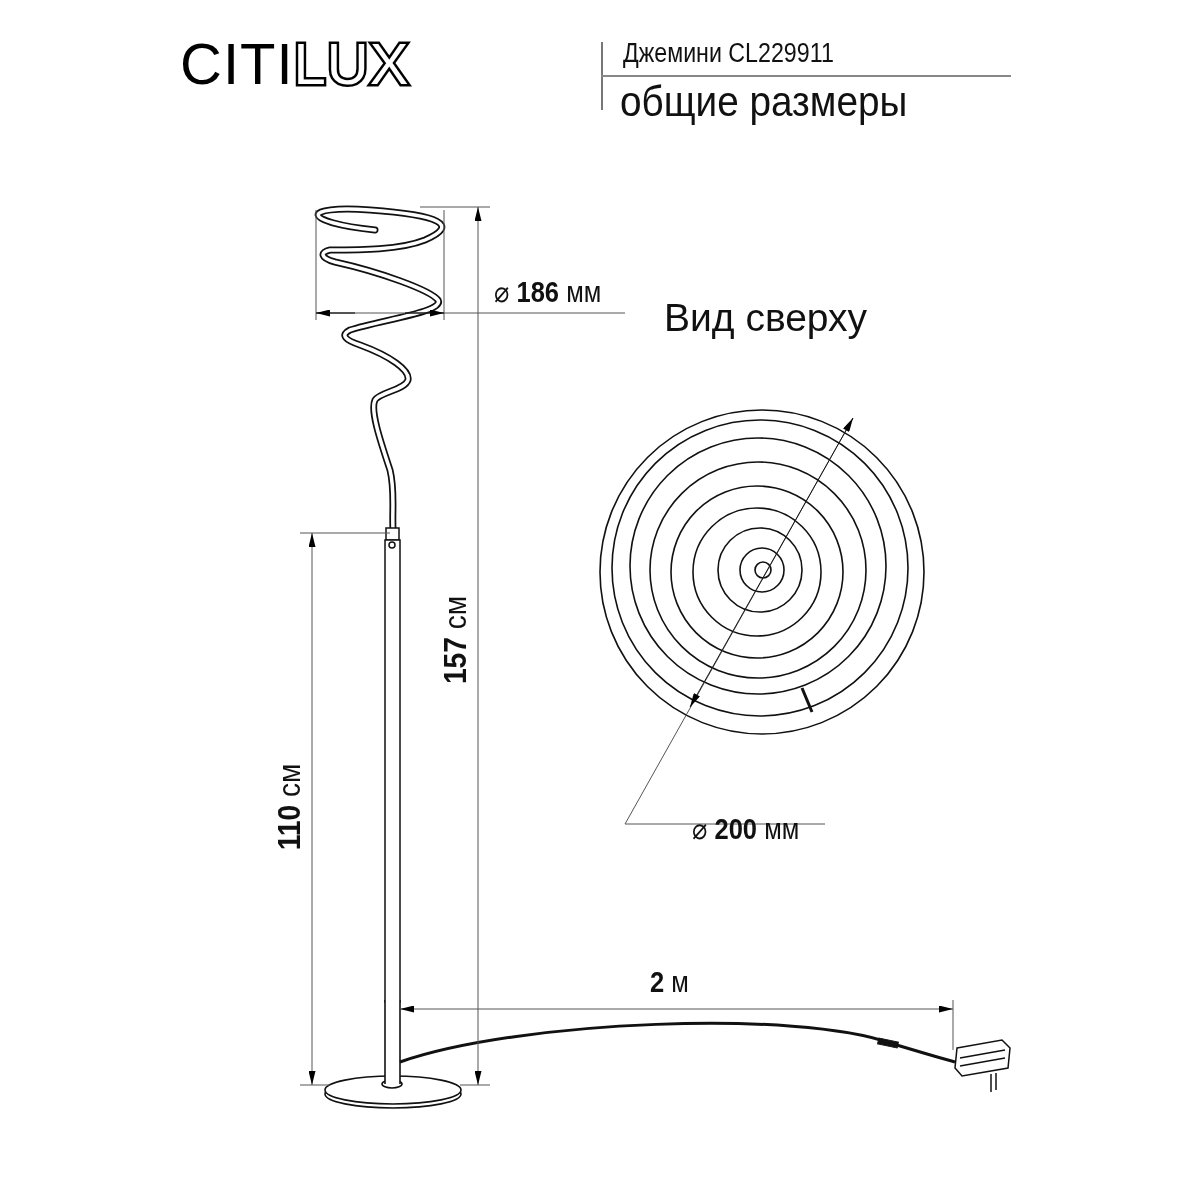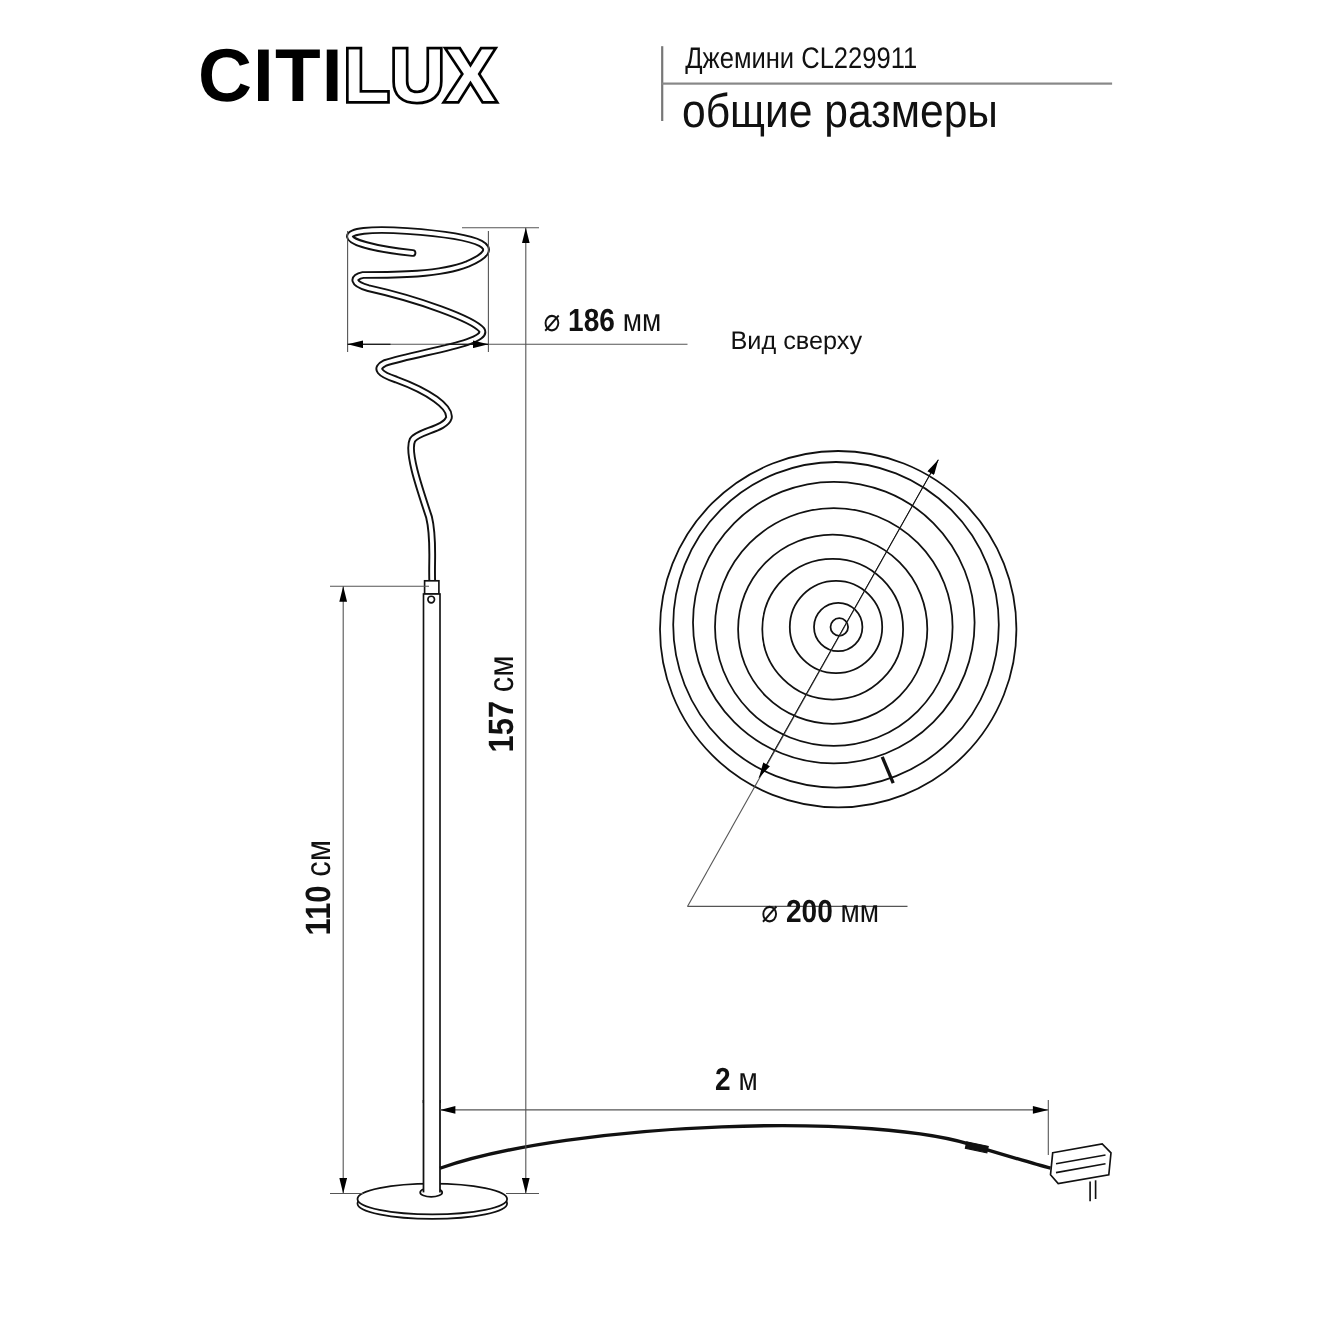--- a/index.html
+++ b/index.html
@@ -1,29 +1,29 @@
 <!DOCTYPE html>
 <html><head>
   <meta charset="utf-8">
   <style>
     html, body { margin: 0; padding: 0; background: #ffffff; }
     body { width: 1200px; height: 1200px; position: relative; overflow: hidden; font-family: "Liberation Sans", sans-serif; color: #111; }
     svg { position: absolute; left: 0; top: 0; }
-    .brand { position: absolute; left: 180px; top: 35px; font-family: "Liberation Sans", sans-serif; font-weight: 700; font-size: 68px; letter-spacing: 1px; line-height: 1; }
+    .brand { position: absolute; left: 180px; top: 35px; font-family: "Liberation Sans", sans-serif; font-weight: 400; font-size: 58px; letter-spacing: 1px; line-height: 1; }
     .brand .solid { color: #000; }
     .brand .outline { color: #fff; -webkit-text-stroke: 5px #000; paint-order: stroke fill; }
     .hdr-sep { position: absolute; left: 601px; top: 42px; width: 2px; height: 68px; background: #777; }
     .hdr-line { position: absolute; left: 601px; top: 75px; width: 410px; height: 1.5px; background: #888; }
     .model { position: absolute; left: 623px; top: 40px; font-size: 27px; line-height: 1; transform: scaleX(0.86); transform-origin: left; }
     .subtitle { position: absolute; left: 620px; top: 80px; font-size: 43px; line-height: 1; transform: scaleX(0.9); transform-origin: left; }
     .lbl { position: absolute; line-height: 1; white-space: nowrap; }
     .num { font-weight: bold; }
     .unit { font-weight: normal; }
     .dia { font-weight: normal; }
-    .topview { left: 664px; top: 298px; font-size: 23px; }
+    .topview { left: 664px; top: 298px; font-size: 39px; }
     .d186 { left: 494px; top: 278px; font-size: 29px; transform: scaleX(0.88); transform-origin: left; }
     .d200 { left: 692px; top: 815px; font-size: 29px; transform: scaleX(0.88); transform-origin: left; }
     .m2 { left: 650px; top: 968px; font-size: 29px; transform: scaleX(0.88); transform-origin: left; }
     .v157 { left: 455px; top: 640px; font-size: 32px; transform: translate(-50%,-50%) rotate(-90deg) scaleX(0.88); }
     .v110 { left: 289px; top: 807px; font-size: 32px; transform: translate(-50%,-50%) rotate(-90deg) scaleX(0.88); }
   </style>
 </head>
 <body>
 
 <div class="brand"><span class="solid">CITI</span><span class="outline">LUX</span></div>

